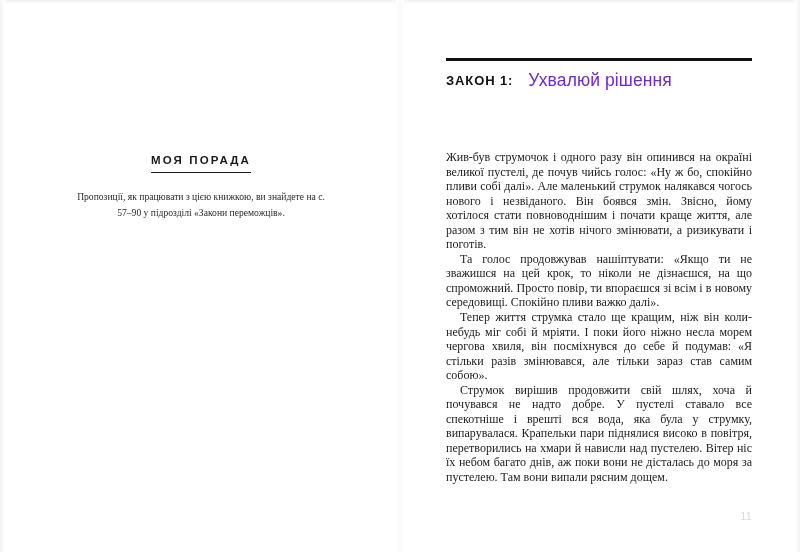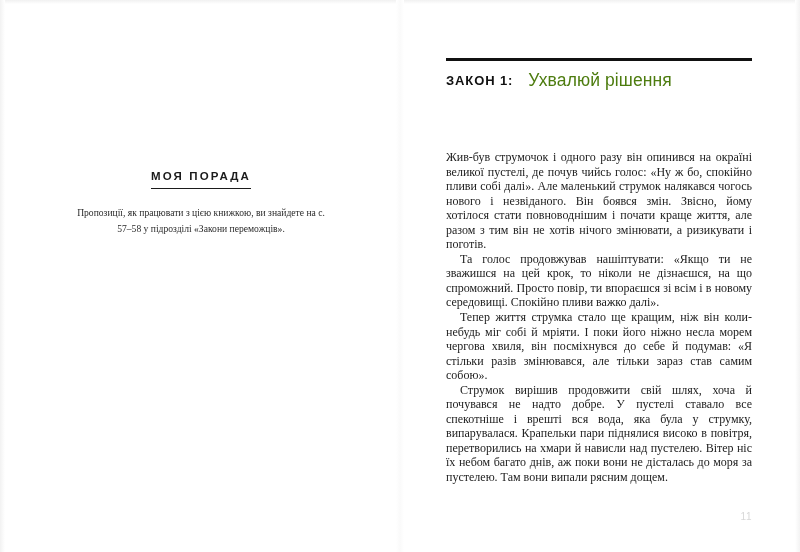--- a/index.html
+++ b/index.html
@@ -54,21 +54,21 @@
     top: 0;
     width: 8px;
     height: 552px;
     background: linear-gradient(to right, #ffffff, #fafafa, #ffffff);
   }
 
   
   .page-left {
     position: absolute;
     left: 0;
-    top: 16px;
+    top: 0;
     width: 400px;
     height: 500px;
   }
 
   .advice-block {
     position: absolute;
     left: 76px;
     top: 150px;
     width: 250px;
     text-align: center;
@@ -134,21 +134,21 @@
     letter-spacing: 0.9px;
     color: #111111;
     text-transform: uppercase;
   }
 
   .chapter-name {
     font-family: "Liberation Sans", sans-serif;
     font-weight: normal;
     font-size: 17.5px;
     letter-spacing: 0.1px;
-    color: #4d7c0f;
+    color: #6d28d9;
   }
 
   .body-column {
     position: absolute;
     left: 46px;
     top: 150px;
     width: 306px;
   }
 
   .body-p {
@@ -182,21 +182,21 @@
 
   <div class="page-edge-top"></div>
   <div class="page-edge-left"></div>
   <div class="page-edge-right"></div>
   <div class="gutter"></div>
 
   <div class="page-left">
 
     <div class="advice-block">
       <div class="advice-heading">МОЯ ПОРАДА</div>
-      <p class="advice-body">Пропозиції, як працювати з цією книжкою, ви знайдете на с. 57–58 у підрозділі «Закони переможців».</p>
+      <p class="advice-body">Пропозиції, як працювати з цією книжкою, ви знайдете на с. 57–90 у підрозділі «Закони переможців».</p>
     </div>
 
   </div>
 
   <div class="page-right">
 
     <div class="chapter-header">
       <div class="chapter-rule"></div>
       <div class="chapter-title-line">
         <span class="chapter-label">ЗАКОН 1:</span>

